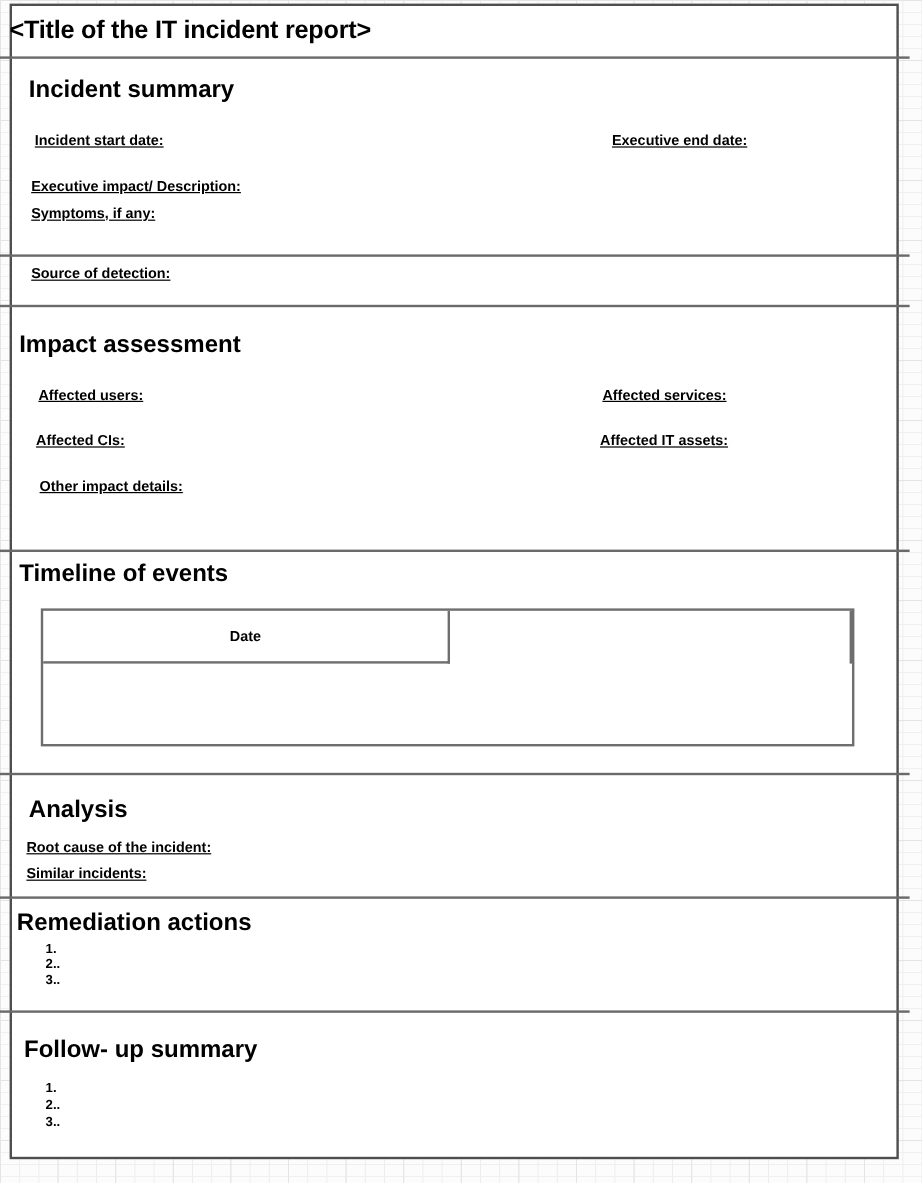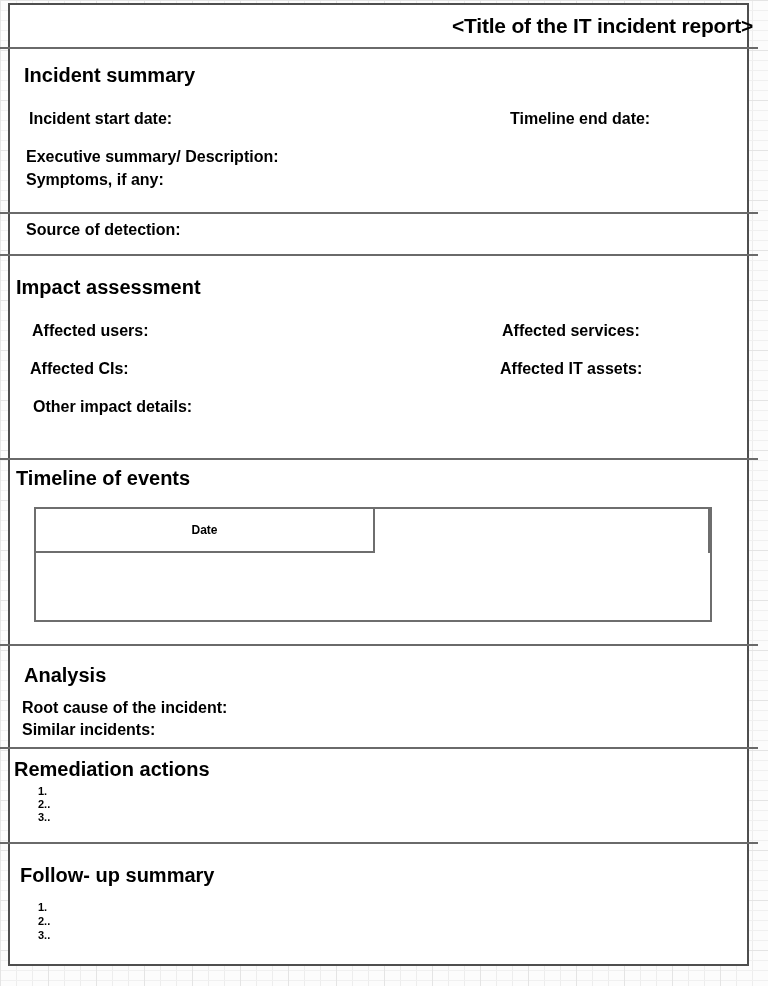--- a/index.html
+++ b/index.html
@@ -29,26 +29,26 @@
     box-sizing:border-box;
   }
   .divider{
     position:absolute;
     left:0;width:758px;height:2px;
     background:#6a6a6a;
   }
   .abs{position:absolute;white-space:nowrap;}
   .title{
     position:absolute;left:8px;top:14px;width:745px;
-    text-align:right;
+    text-align:left;
     font-size:21px;font-weight:bold;
     letter-spacing:-0.2px;
   }
   .h{font-size:20px;font-weight:bold;}
-  .lbl{font-size:16px;font-weight:bold;}
+  .lbl{font-size:12px;font-weight:bold;text-decoration:underline;}
   .list{
     position:absolute;
     font-size:11px;font-weight:bold;
     margin:0;padding:0;list-style:none;
   }
   .list li{margin:0;padding:0;}
   .timeline-table{
     position:absolute;
     left:34px;top:507px;
     width:678px;height:115px;
@@ -79,22 +79,22 @@
   <div class="divider" style="top:47px"></div>
   <div class="divider" style="top:212px"></div>
   <div class="divider" style="top:254px"></div>
   <div class="divider" style="top:458px"></div>
   <div class="divider" style="top:644px"></div>
   <div class="divider" style="top:747px"></div>
   <div class="divider" style="top:842px"></div>
 
   <div class="abs h" style="left:24px;top:64px">Incident summary</div>
   <div class="abs lbl" style="left:29px;top:110px">Incident start date:</div>
-  <div class="abs lbl" style="left:510px;top:110px">Timeline end date:</div>
-  <div class="abs lbl" style="left:26px;top:148px">Executive summary/ Description:</div>
+  <div class="abs lbl" style="left:510px;top:110px">Executive end date:</div>
+  <div class="abs lbl" style="left:26px;top:148px">Executive impact/ Description:</div>
   <div class="abs lbl" style="left:26px;top:171px">Symptoms, if any:</div>
 
   <div class="abs lbl" style="left:26px;top:221px">Source of detection:</div>
 
   <div class="abs h" style="left:16px;top:276px">Impact assessment</div>
   <div class="abs lbl" style="left:32px;top:322px">Affected users:</div>
   <div class="abs lbl" style="left:502px;top:322px">Affected services:</div>
   <div class="abs lbl" style="left:30px;top:360px">Affected CIs:</div>
   <div class="abs lbl" style="left:500px;top:360px">Affected IT assets:</div>
   <div class="abs lbl" style="left:33px;top:398px">Other impact details:</div>

